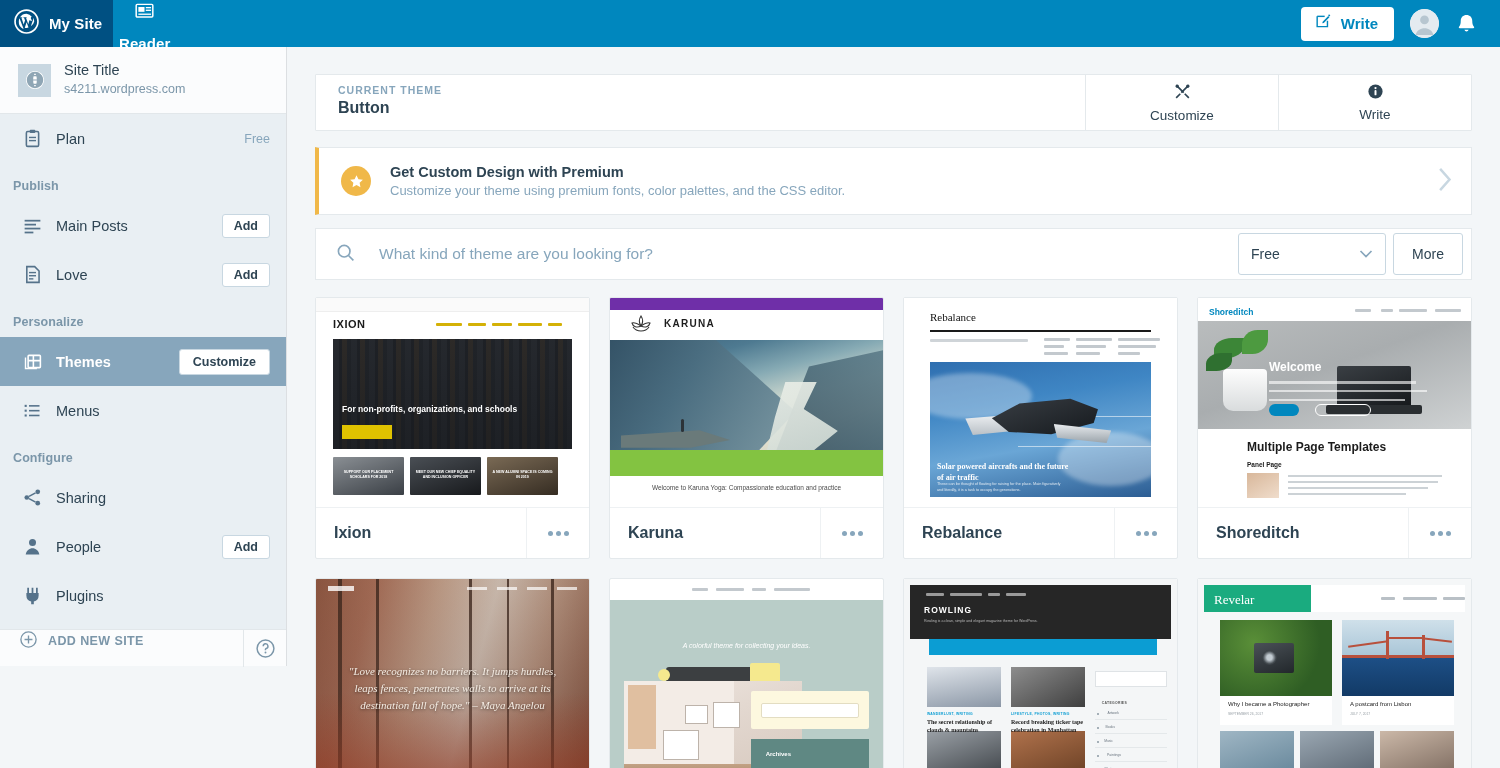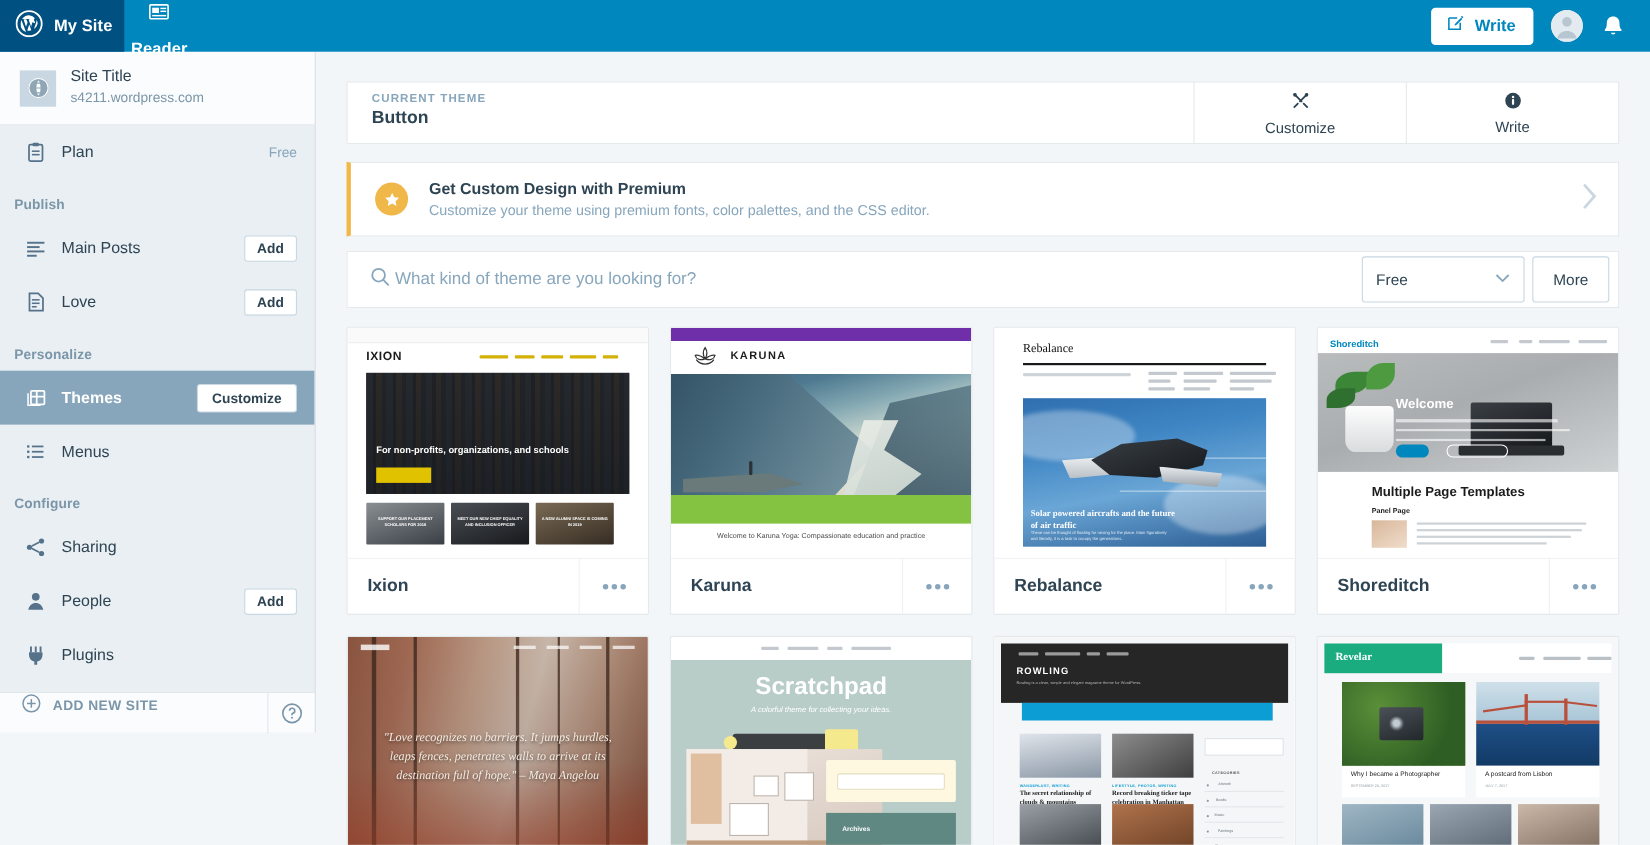--- a/index.html
+++ b/index.html
@@ -144,21 +144,21 @@
   .banner-text { margin-left: 19px; }
   .banner-title { font-size: 14.5px; color: #2e4453; font-weight: 600; }
   .banner-sub { font-size: 13px; color: #87a6bc; margin-top: 3px; }
   .banner-chev { margin-left: auto; }
 
   
   .search-row {
     margin-top: 13px; background: #fff; border: 1px solid #e4e9ec;
     height: 52px; display: flex; align-items: center;
   }
-  .search-left { flex: 1; display: flex; align-items: center; padding-left: 19px; gap: 3px; }
+  .search-left { flex: 1; display: flex; align-items: center; padding-left: 19px; gap: 23px; }
   .search-input {
     border: none; outline: none; font-size: 15.5px;
     color: #2e4453; width: 100%; background: transparent;
     font-family: "Liberation Sans", sans-serif;
   }
   .search-input::placeholder { color: #87a6bc; }
   .sel-box {
     width: 148px; height: 42px; margin-right: 7px;
     border: 1px solid #c8d7e1; border-radius: 3px; background: #fff;
     display: flex; align-items: center; padding: 0 12px;
@@ -369,21 +369,21 @@
   .rowling .head { position: absolute; font-size: 6px; color: #1b1b1b; font-weight: 700; line-height: 1.35; font-family: "Liberation Serif", serif; }
   .rowling .sSearch { position: absolute; right: 10px; top: 92px; width: 72px; height: 16px; border: 1px solid #dfe3e6; background: #fff; }
   .rowling .sLabel { position: absolute; right: 50px; top: 122px; font-size: 3.4px; color: #555; font-weight: 700; letter-spacing: .3px; }
   .rowling .sItem { position: absolute; right: 10px; height: 1px; background: #e4e8ea; width: 72px; }
   .rowling .sDot { position: absolute; width: 2px; height: 2px; background: #8b98a3; border-radius: 50%; }
   .rowling .sTxt { position: absolute; font-size: 3.4px; color: #6b7680; }
 
   
   .revelar { background: #f5f7f8; position: relative; overflow: hidden; }
   .revelar .greenBox { position: absolute; top: 6px; left: 6px; width: 107px; height: 27px; background: #1aab7f; }
-  .revelar .brand { position: absolute; top: 13px; left: 16px; font-size: 10px; color: #fff; font-weight: 700; font-family: "Liberation Serif", serif; }
+  .revelar .brand { position: absolute; top: 13px; left: 16px; font-size: 13px; color: #fff; font-weight: 400; font-family: "Liberation Serif", serif; }
   .revelar .white { position: absolute; top: 6px; left: 113px; right: 6px; height: 27px; background: #fff; }
   .revelar .mossCard { position: absolute; left: 22px; top: 41px; width: 112px; height: 105px; background: #fff; }
   .revelar .moss { position: absolute; left: 22px; top: 41px; width: 112px; height: 76px; background: radial-gradient(circle at 30% 30%, #5a8f38, #2f5e24 70%), repeating-linear-gradient(45deg,#3f7a2c 0 3px,#2e5d21 3px 6px); }
   .revelar .camera { position: absolute; left: 56px; top: 64px; width: 40px; height: 30px; background: linear-gradient(160deg,#4a5157,#22272b); border-radius: 2px; }
   .revelar .lens { position: absolute; left: 64px; top: 71px; width: 15px; height: 15px; border-radius: 50%; background: radial-gradient(circle,#c3ccd2 25%, #444b50 60%, #1b2023 100%); }
   .revelar .bridgeCard { position: absolute; left: 144px; top: 41px; width: 112px; height: 105px; background: #fff; }
   .revelar .sky { position: absolute; left: 144px; top: 41px; width: 112px; height: 38px; background: linear-gradient(180deg,#cfe0ea,#a7c4d6); }
   .revelar .sea { position: absolute; left: 144px; top: 79px; width: 112px; height: 38px; background: linear-gradient(180deg,#1d4f86,#123a66); }
   .revelar .deck { position: absolute; left: 144px; top: 76px; width: 112px; height: 2.5px; background: #b8503c; }
   .revelar .tower { position: absolute; width: 3px; background: #b8503c; }
@@ -844,21 +844,20 @@
       </div>
 
       <div class="card">
         <div class="thumb">
           <div class="mini scratch">
             <div class="topbar"></div>
             <div class="ph" style="position:absolute;top:9px;left:82px;width:16px;height:3px;background:#c3c9ce"></div>
             <div class="ph" style="position:absolute;top:9px;left:106px;width:28px;height:3px;background:#c3c9ce"></div>
             <div class="ph" style="position:absolute;top:9px;left:142px;width:14px;height:3px;background:#c3c9ce"></div>
             <div class="ph" style="position:absolute;top:9px;left:164px;width:36px;height:3px;background:#c3c9ce"></div>
-            <div class="title">Scratchpad</div>
             <div class="sub">A colorful theme for collecting your ideas.</div>
             <div class="marker"></div>
               <div class="markerTip"></div>
               <div class="markerCap"></div>
             <div class="photo">
               <div class="wall"></div>
               <div class="door"></div>
               <div class="frame" style="left:34%;top:22%;width:13%;height:18%"></div>
               <div class="frame" style="left:50%;top:20%;width:15%;height:24%"></div>
               <div class="frame" style="left:22%;top:46%;width:20%;height:28%"></div>

